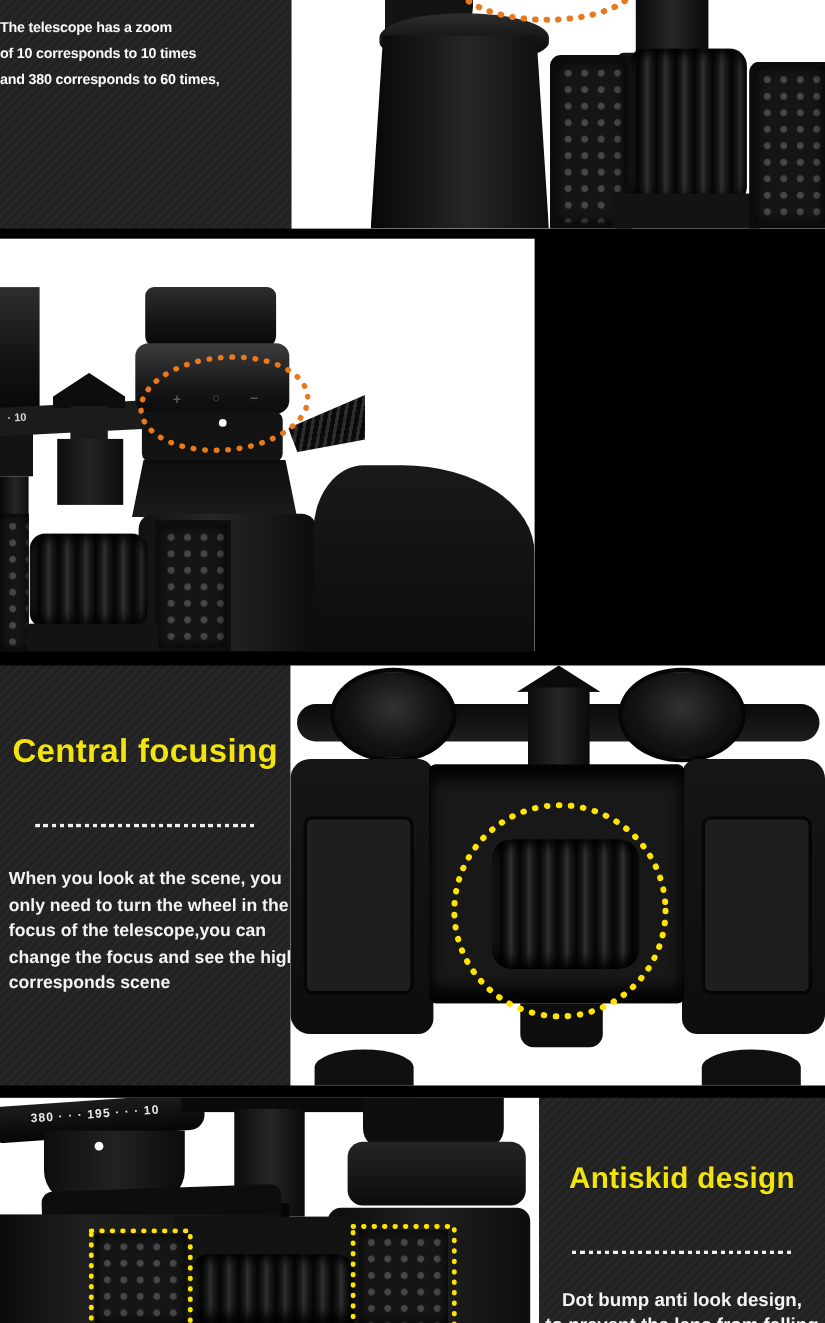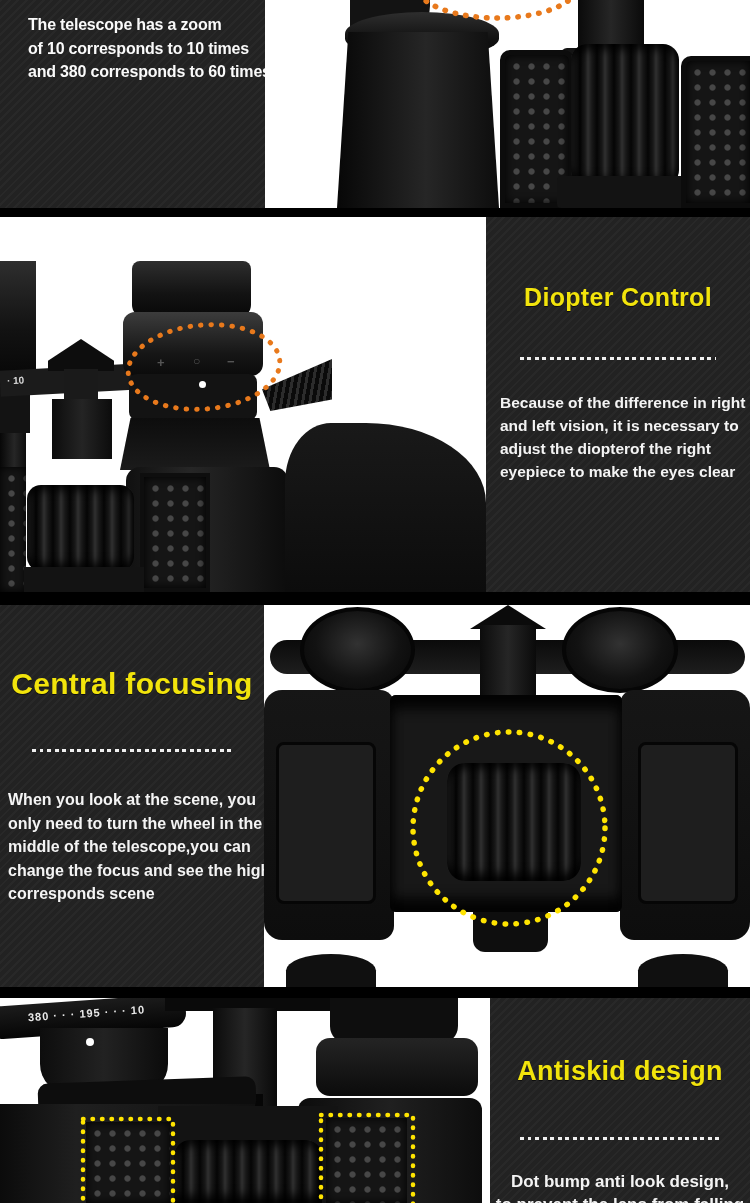--- a/index.html
+++ b/index.html
@@ -43,21 +43,21 @@
   .ribs {
     background-color:#0a0a0a;
     background-image:repeating-linear-gradient(90deg, #303030 0px, #181818 4px, #050505 9px, #181818 14px, #303030 17px);
     box-shadow:inset 0 6px 8px rgba(0,0,0,0.8), inset 0 -8px 10px rgba(0,0,0,0.85);
   }
   .dk1 { background:linear-gradient(90deg,#070707,#262626 55%,#0d0d0d); }
   .dk2 { background:linear-gradient(180deg,#2e2e2e,#121212 60%,#080808); }
   .dk3 { background:#131313; }
   svg.anno { position:absolute; overflow:visible; }
   
-  #intro-lines { padding:13px 0 0 28px; font-size:16px; line-height:23.5px; color:#fafafa; letter-spacing:-0.2px; }
+  #intro-lines { padding:13px 0 0 0; font-size:13px; line-height:23.5px; color:#fafafa; letter-spacing:-0.2px; }
   #intro-lines div { white-space:nowrap; }
   .marking { position:absolute; color:#555; }
   .wdot { position:absolute; background:#fff; border-radius:50%; }
 </style>
 </head>
 <body>
 
 <div id="stage">
 
   <div class="panel" style="left:0;top:0;width:265px;height:208px;">
@@ -110,40 +110,30 @@
     <div class="part" style="left:285px;top:206px;width:201px;height:169px;background:linear-gradient(180deg,#191919,#0c0c0c);border-radius:46px 120px 0 0 / 60px 80px 0 0;"></div>
     <div class="part" style="left:262px;top:142px;width:70px;height:52px;background:repeating-linear-gradient(100deg,#0a0a0a 0px,#0a0a0a 4px,#2c2c2c 4px,#2c2c2c 7px);clip-path:polygon(0 58%,100% 0,100% 78%,12% 100%);"></div>
     <div class="part dotgrid" style="left:0;top:250px;width:26px;height:125px;"></div>
     <div class="part ribs" style="left:27px;top:268px;width:107px;height:86px;border-radius:14px;"></div>
     <div class="part dk3" style="left:24px;top:350px;width:120px;height:25px;"></div>
     <svg class="anno" style="left:124px;top:104px;" width="160" height="92">
       <ellipse cx="80" cy="46" rx="76" ry="42" fill="none" stroke="#e8791c" stroke-width="5" stroke-linecap="round" stroke-dasharray="0.5 10" transform="rotate(-5 80 46)"></ellipse>
     </svg>
   </div>
 
-  <div class="panel" style="left:486px;top:217px;width:264px;height:375px;">
-    <div class="section-title" style="margin-top:66px;font-size:25px;">Diopter Control</div>
-    <div class="divider" style="width:196px;margin:45px auto 0;"></div>
-    <div class="body-text" style="margin:31px 0 0 14px;font-size:15.5px;line-height:23px;">
-      <div>Because of the difference in right</div>
-      <div>and left vision, it is necessary to</div>
-      <div>adjust the diopterof the right</div>
-      <div>eyepiece to make the eyes clear</div>
-    </div>
-  </div>
 
   <div class="band" style="top:592px;height:13px;"></div>
 
   <div class="panel" style="left:0;top:605px;width:264px;height:382px;">
     <div class="section-title" style="margin-top:62px;font-size:30px;">Central focusing</div>
     <div class="divider" style="width:200px;margin:48px auto 0;"></div>
     <div class="body-text" style="margin:36px 0 0 8px;font-size:16px;line-height:23.5px;">
       <div>When you look at the scene, you</div>
       <div>only need to turn the wheel in the</div>
-      <div>middle of the telescope,you can</div>
+      <div>focus of the telescope,you can</div>
       <div>change the focus and see the high-</div>
       <div>corresponds scene</div>
     </div>
   </div>
 
   <div class="photo" style="left:264px;top:605px;width:486px;height:382px;">
     <div class="part" style="left:6px;top:35px;width:475px;height:34px;border-radius:17px;background:linear-gradient(180deg,#0a0a0a,#1e1e1e);"></div>
     <div class="part" style="left:36px;top:2px;width:115px;height:86px;border-radius:50%;border:4px solid #060606;background:radial-gradient(ellipse at 50% 42%, #323232 0%, #121212 55%, #060606 100%);"></div>
     <div class="part" style="left:298px;top:2px;width:116px;height:86px;border-radius:50%;border:4px solid #060606;background:radial-gradient(ellipse at 50% 42%, #323232 0%, #121212 55%, #060606 100%);"></div>
     <div class="part" style="left:206px;top:0;width:76px;height:24px;background:#0b0b0b;clip-path:polygon(50% 0,100% 100%,0 100%);"></div>

